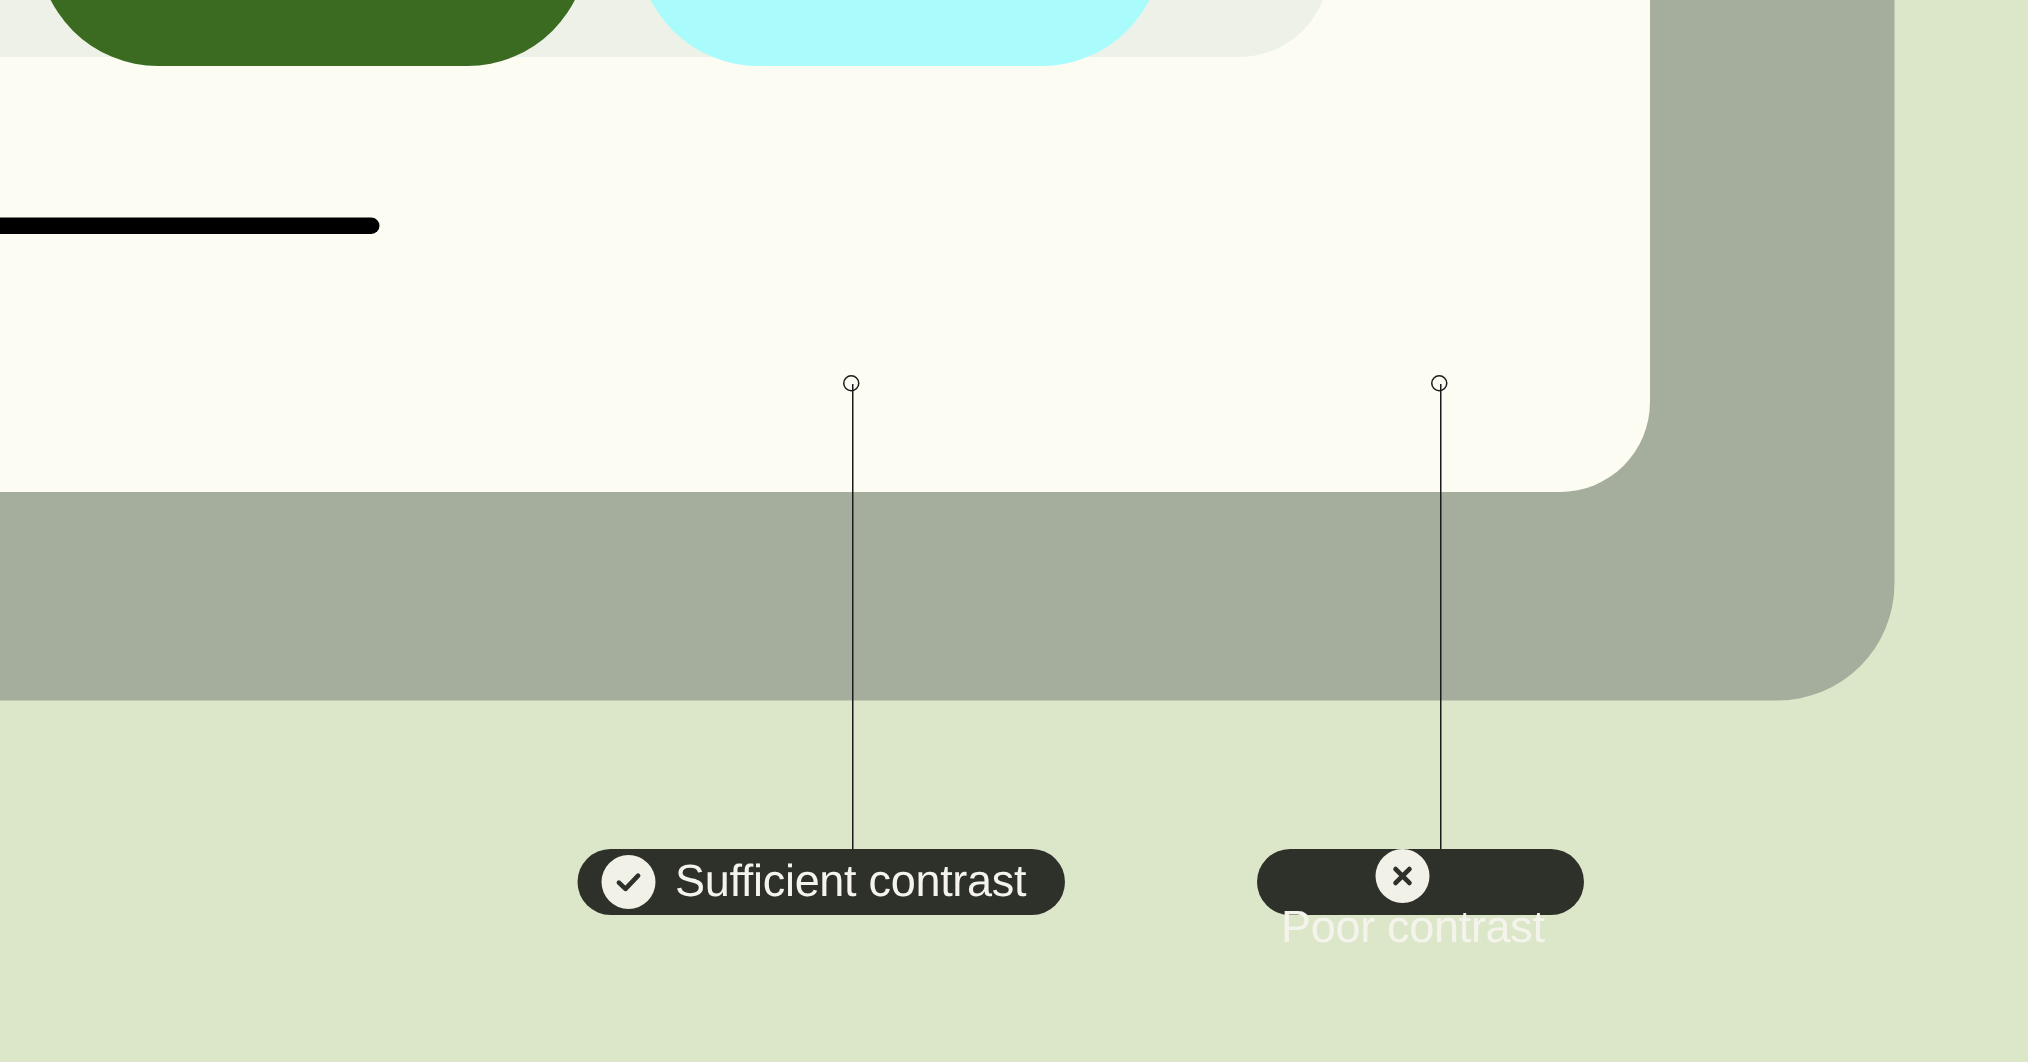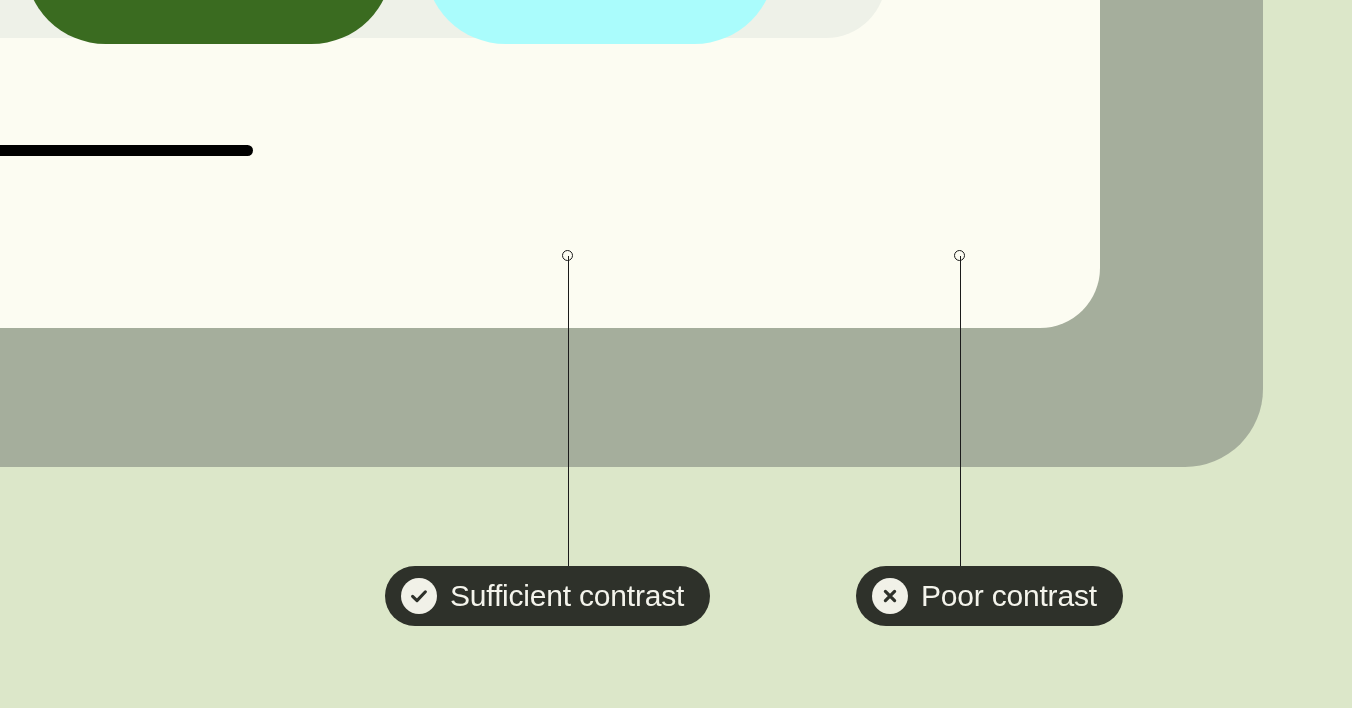--- a/index.html
+++ b/index.html
@@ -115,30 +115,30 @@
     background: transparent;
     box-sizing: border-box;
   }
   .dot-accept { left: 562px; top: 250px; }
   .dot-ignore { left: 954px; top: 250px; }
 
   
   .chip {
     position: absolute;
     top: 566px;
-    height: 60px;
+    height: 44px;
     background: #2e312a;
     border-radius: 30px;
     display: flex;
     align-items: center;
     padding: 0 26px 0 16px;
     box-sizing: border-box;
   }
   .chip-sufficient { left: 385px; }
-  .chip-poor { left: 856px; }
+  .chip-poor { left: 838px; flex-direction: column; }
 
   .chip-icon {
     width: 36px;
     height: 36px;
     border-radius: 50%;
     background: #f1f1e8;
     flex: 0 0 auto;
     margin-right: 13px;
     display: flex;
     align-items: center;

